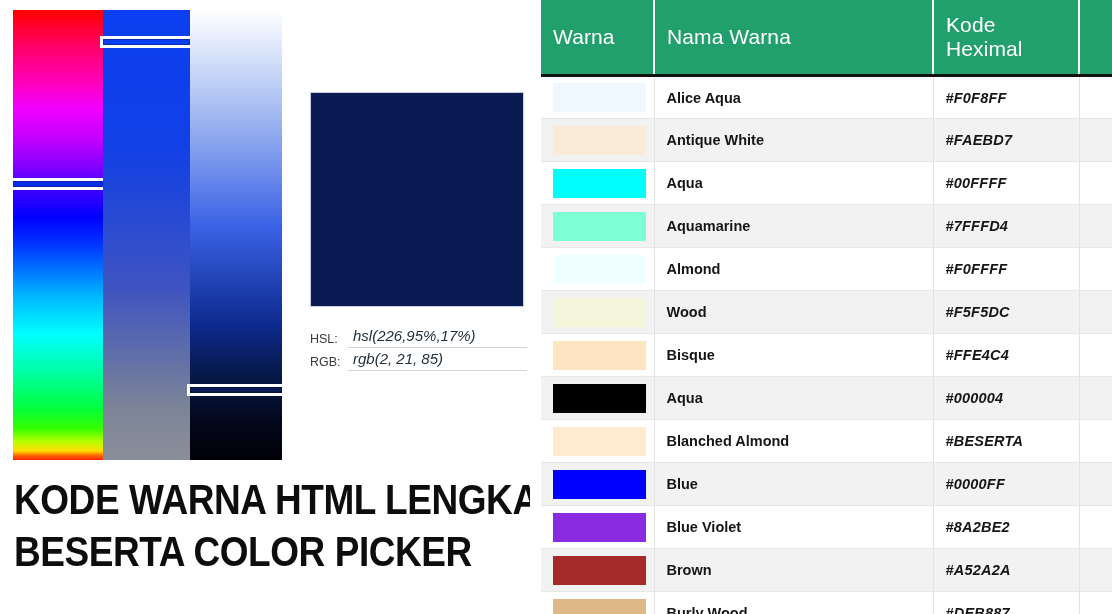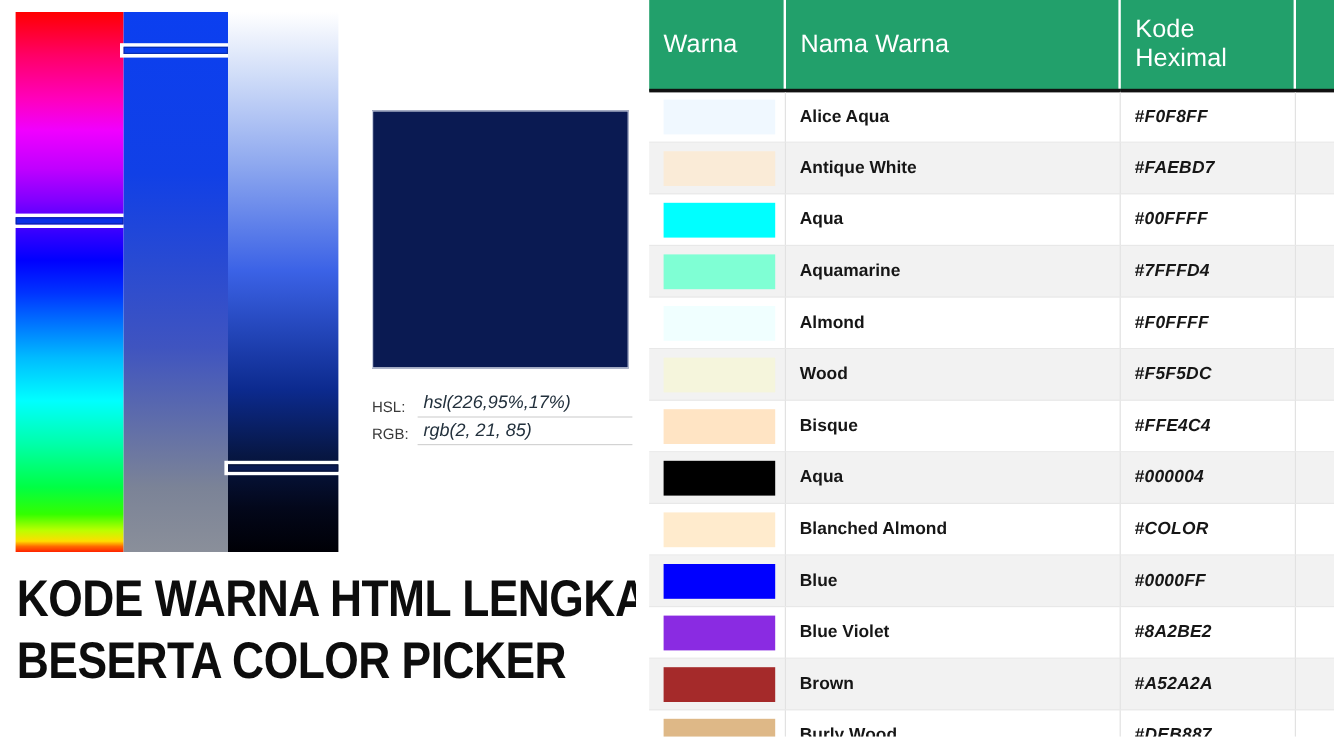--- a/index.html
+++ b/index.html
@@ -221,21 +221,21 @@
           </td>
           <td>Aqua</td>
           <td class="hex-cell">#000004</td>
           <td>&nbsp;</td>
         </tr>
         <tr>
           <td class="swatch-cell">
             <span class="swatch" style="background: rgb(255, 235, 205);"></span>
           </td>
           <td>Blanched Almond</td>
-          <td class="hex-cell">#COLOR</td>
+          <td class="hex-cell">#BESERTA</td>
           <td>&nbsp;</td>
         </tr>
         <tr>
           <td class="swatch-cell">
             <span class="swatch" style="background: rgb(0, 0, 255);"></span>
           </td>
           <td>Blue</td>
           <td class="hex-cell">#0000FF</td>
           <td>&nbsp;</td>
         </tr>

